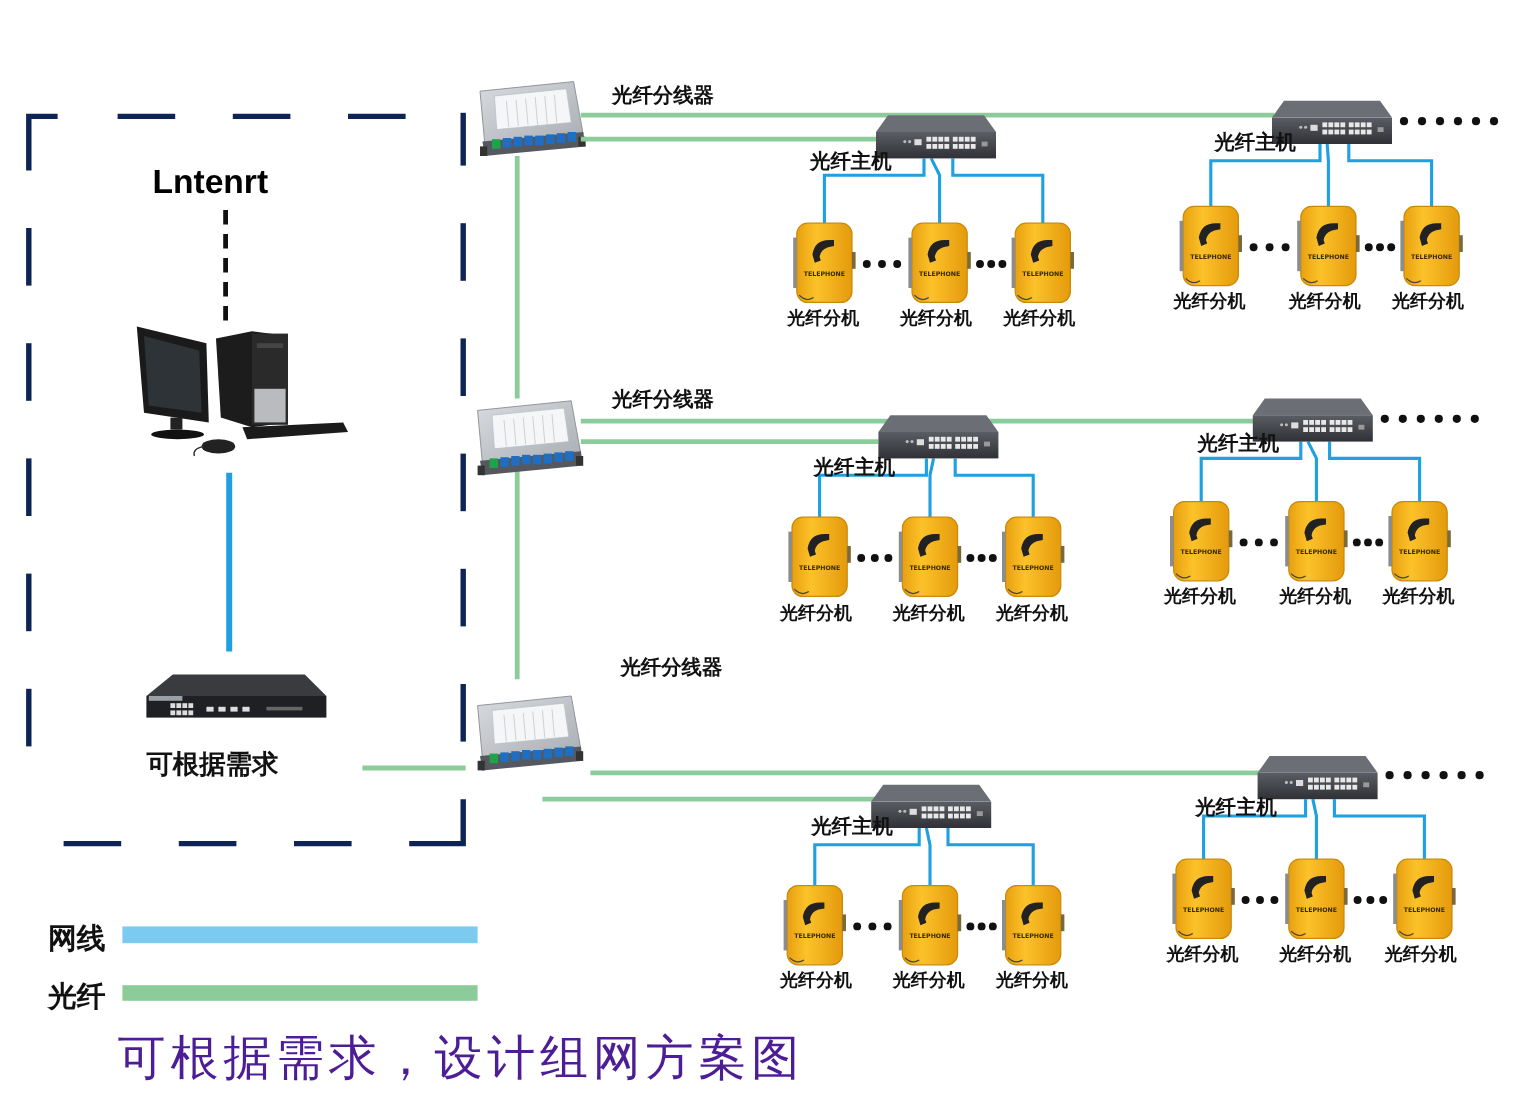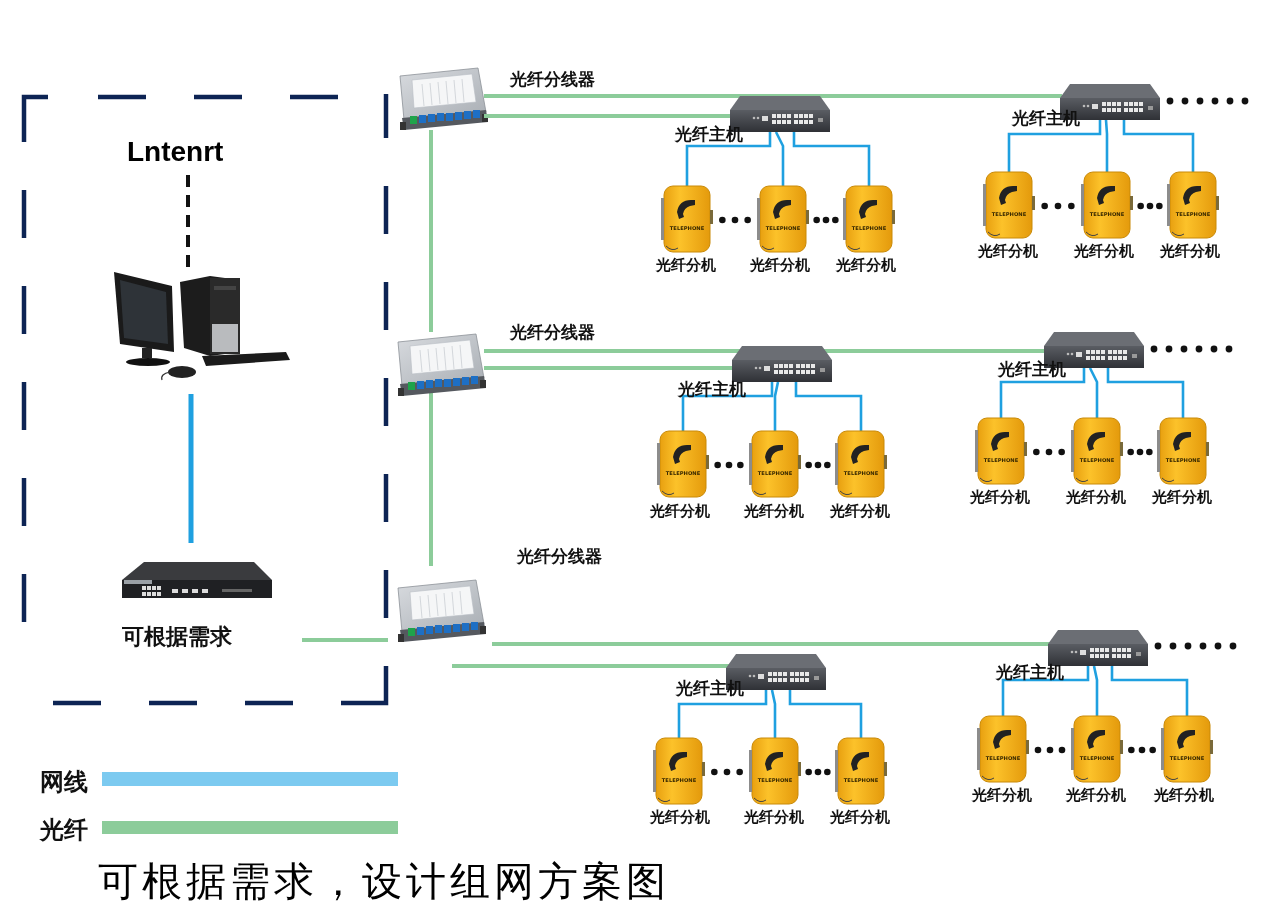--- a/index.html
+++ b/index.html
@@ -3,21 +3,21 @@
 <meta charset="utf-8">
 <style>
   html, body { margin: 0; padding: 0; background: #ffffff; }
   body { width: 1280px; height: 914px; position: relative; overflow: hidden; font-family: "DejaVu Sans", sans-serif; }
   #diagram { position: absolute; left: 0; top: 0; width: 1280px; height: 914px; }
   .lbl { position: absolute; font-family: "DejaVu Sans", sans-serif; font-weight: bold; color: #111; white-space: nowrap; }
   .lbl-small { font-size: 15px; }
   .lbl-mid { font-size: 17px; margin-left: 28px; }
   .lbl-big { font-size: 22px; }
   .lbl-internet { font-family: "Liberation Sans", sans-serif; font-size: 28px; font-weight: bold; color: #000; }
-  .caption { position: absolute; left: 98px; top: 854px; font-family: "DejaVu Sans", sans-serif; font-size: 40px; color: #000000; letter-spacing: 4px; white-space: nowrap; }
+  .caption { position: absolute; left: 98px; top: 854px; font-family: "DejaVu Sans", sans-serif; font-size: 40px; color: #4c1d95; letter-spacing: 4px; white-space: nowrap; }
   .legend-label { position: absolute; font-family: "DejaVu Sans", sans-serif; font-weight: bold; font-size: 24px; color: #111; }
 </style>
 </head>
 <body>
 
 <svg id="diagram" xmlns="http://www.w3.org/2000/svg" width="1280" height="914" viewBox="0 0 1280 914">
   <defs>
     <linearGradient id="phoneGrad" x1="0" y1="0" x2="1" y2="0">
       <stop offset="0" stop-color="#e8a010"></stop>
       <stop offset="0.35" stop-color="#fcc22a"></stop>

